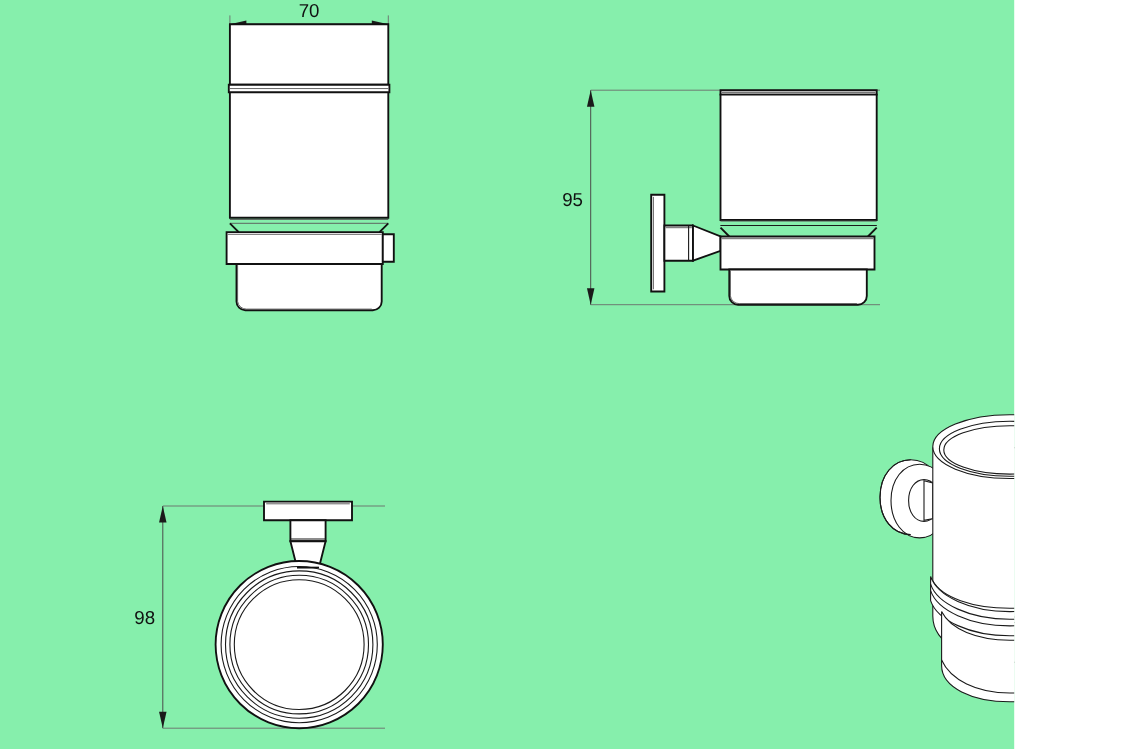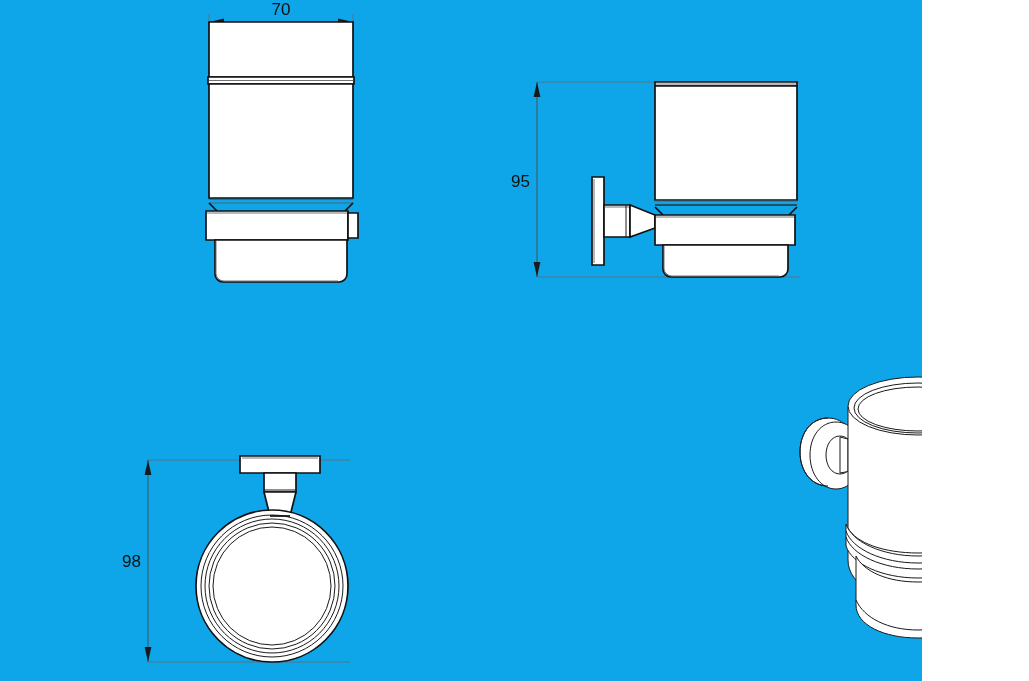--- a/index.html
+++ b/index.html
@@ -7,21 +7,21 @@
     padding: 0;
     background: #ffffff;
   }
   body {
     font-family: "Liberation Sans", sans-serif;
   }
   #sheet {
     position: relative;
     width: 922px;
     height: 681px;
-    background: #0ea5e9;
+    background: #86efac;
     overflow: hidden;
   }
   #sheet svg {
     position: absolute;
     left: 0;
     top: 0;
     width: 1029px;
     height: 681px;
   }
   .ln {

